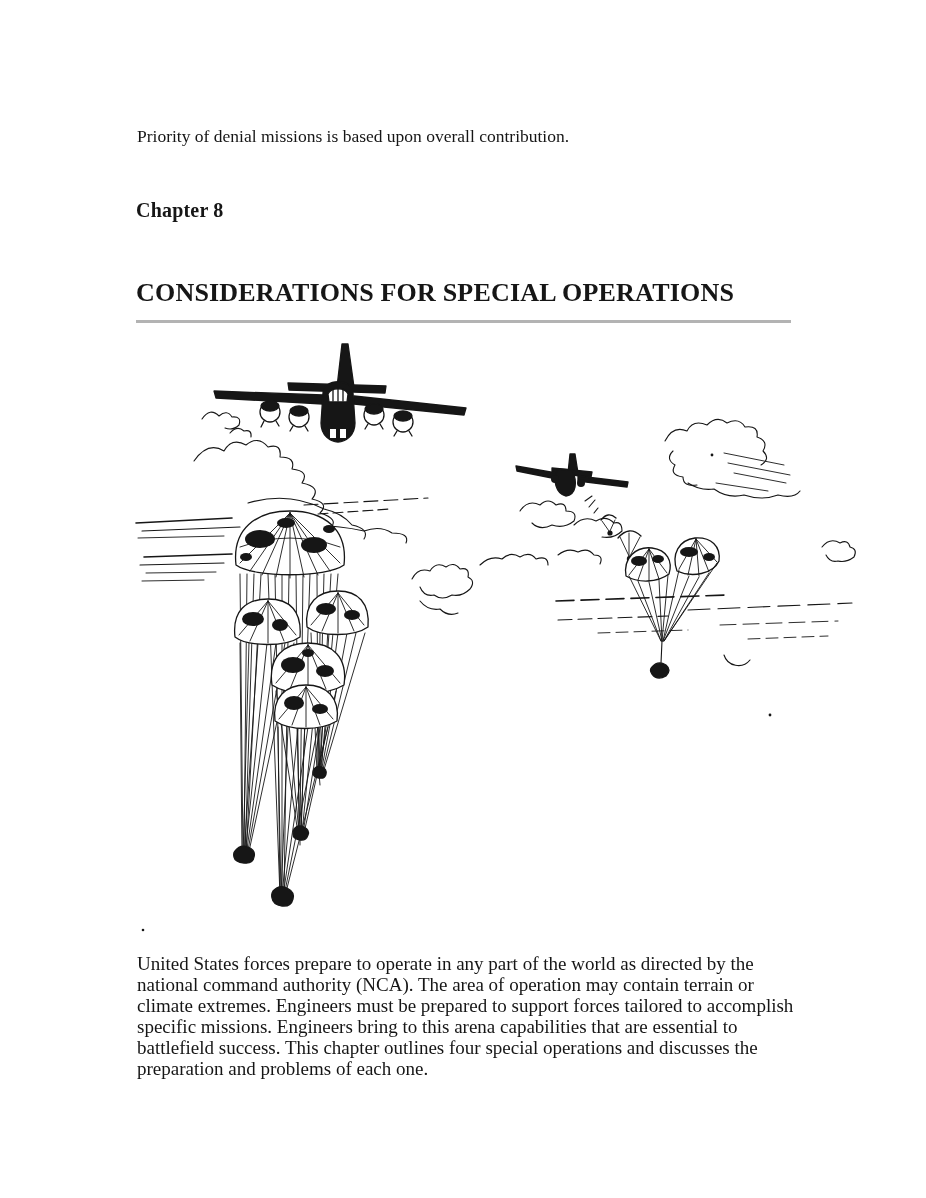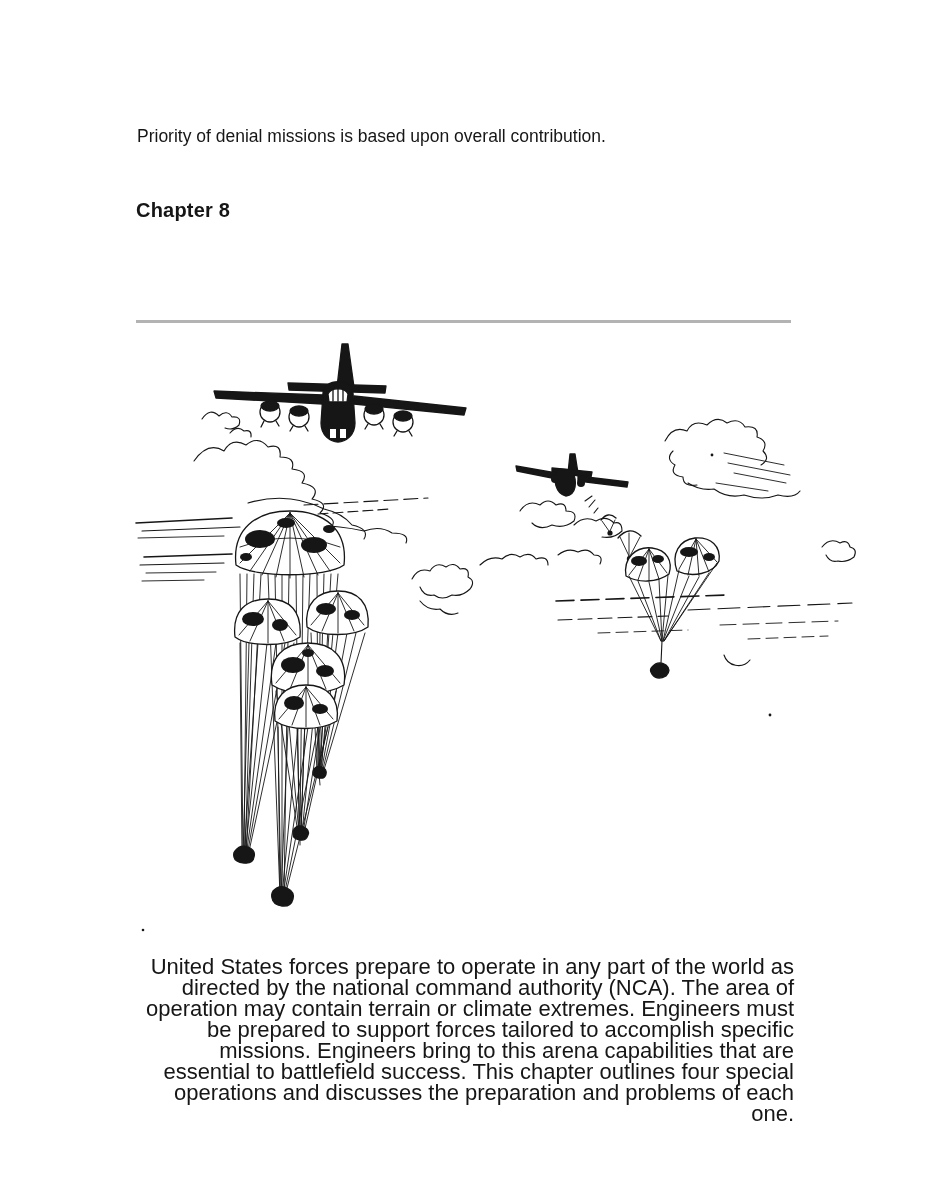--- a/index.html
+++ b/index.html
@@ -1,20 +1,20 @@
 <!DOCTYPE html>
 <html><head>
 <meta charset="utf-8">
 <style>
   html,body{margin:0;padding:0;background:#ffffff;}
   .page{
     position:relative;
     width:926px;height:1198px;
     background:#ffffff;
-    font-family:Liberation Sans, sans-serif;
+    font-family:Liberation Serif, serif;
     color:#161616;
     overflow:hidden;
     border-radius:15px;
   }
   .intro-line{
     position:absolute;left:137px;top:108px;width:680px;
     font-size:17.5px;line-height:21px;
   }
   .chapter-label{
     position:absolute;left:136px;top:186px;
@@ -27,32 +27,33 @@
   }
   .section-rule{
     position:absolute;left:136px;top:320px;
     width:655px;height:3px;background:#b3b3b3;border:0;margin:0;
   }
   .illustration{
     position:absolute;left:128px;top:333px;width:730px;height:600px;
   }
   .body-paragraph{
     position:absolute;left:137px;top:934px;width:657px;
-    font-size:22px;line-height:21px;text-align:right;
+    font-size:19px;line-height:21px;text-align:left;
   }
 </style>
 </head>
 <body>
 
 <div class="page">
 
   <p class="intro-line">Priority of denial missions is based upon overall contribution.</p>
 
   <h1 class="chapter-label">Chapter 8</h1>
 
+  <h2 class="chapter-title">CONSIDERATIONS FOR SPECIAL OPERATIONS</h2>
 
   <div class="section-rule"></div>
 
   <svg class="illustration" role="img" viewBox="0 0 730 600" xmlns="http://www.w3.org/2000/svg" fill="none" stroke="#161616" stroke-width="1.3" stroke-linecap="round" stroke-linejoin="round" aria-label="Ink line drawing of two C-130 cargo aircraft airdropping supply bundles: a cluster of camouflage cargo parachutes with loads on the left and a second aircraft releasing bundles under two parachutes on the right, surrounded by sketched clouds">
 
     <g>
       <path d="M214,11 L220,11 L226,54 L209,54 Z" fill="#161616"></path>
       <path d="M160,50 L258,53 L257,60 L161,57 Z" fill="#161616"></path>
       <path d="M86,58 L195,62 L195,71 L88,65 Z" fill="#161616"></path>
       <path d="M226,63 L338,75 L336,82 L226,71 Z" fill="#161616"></path>

